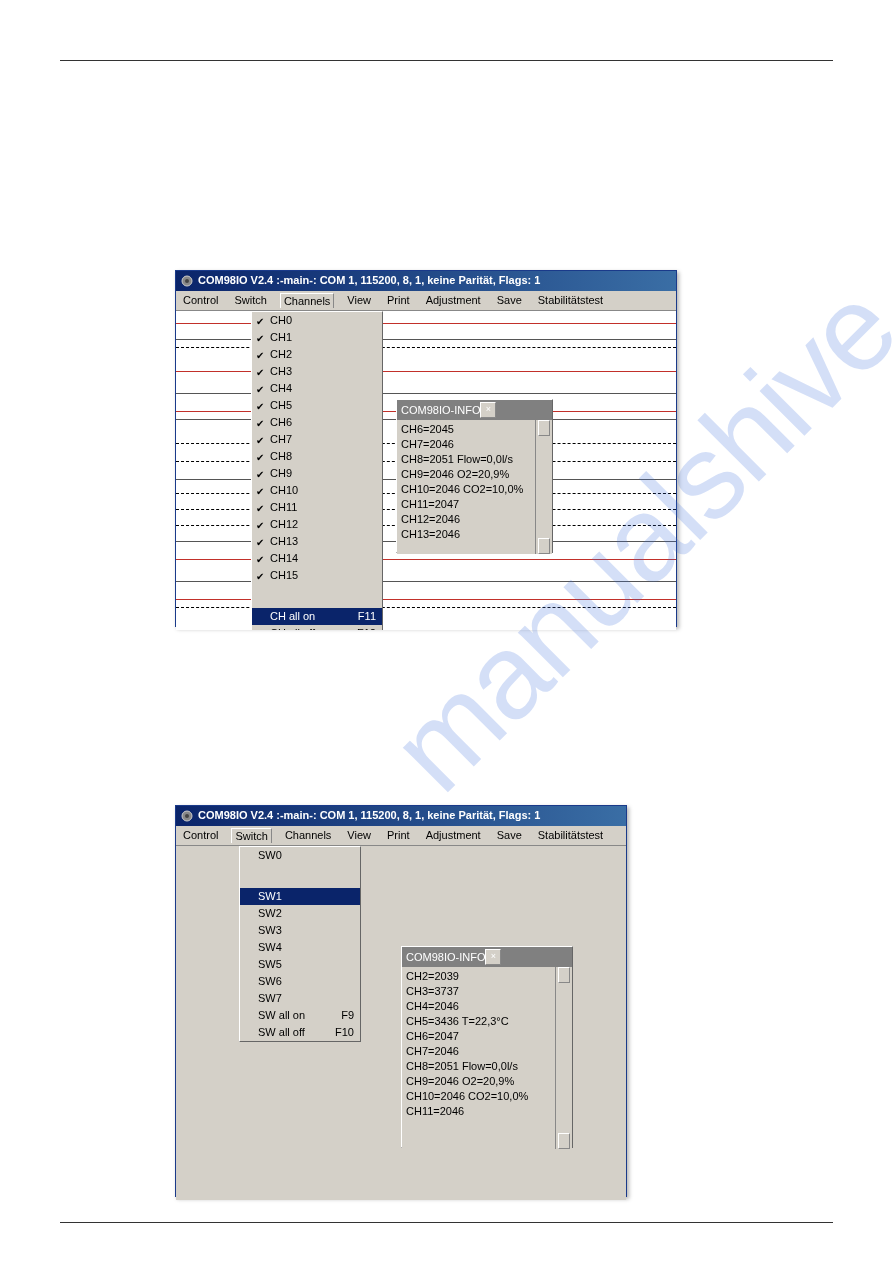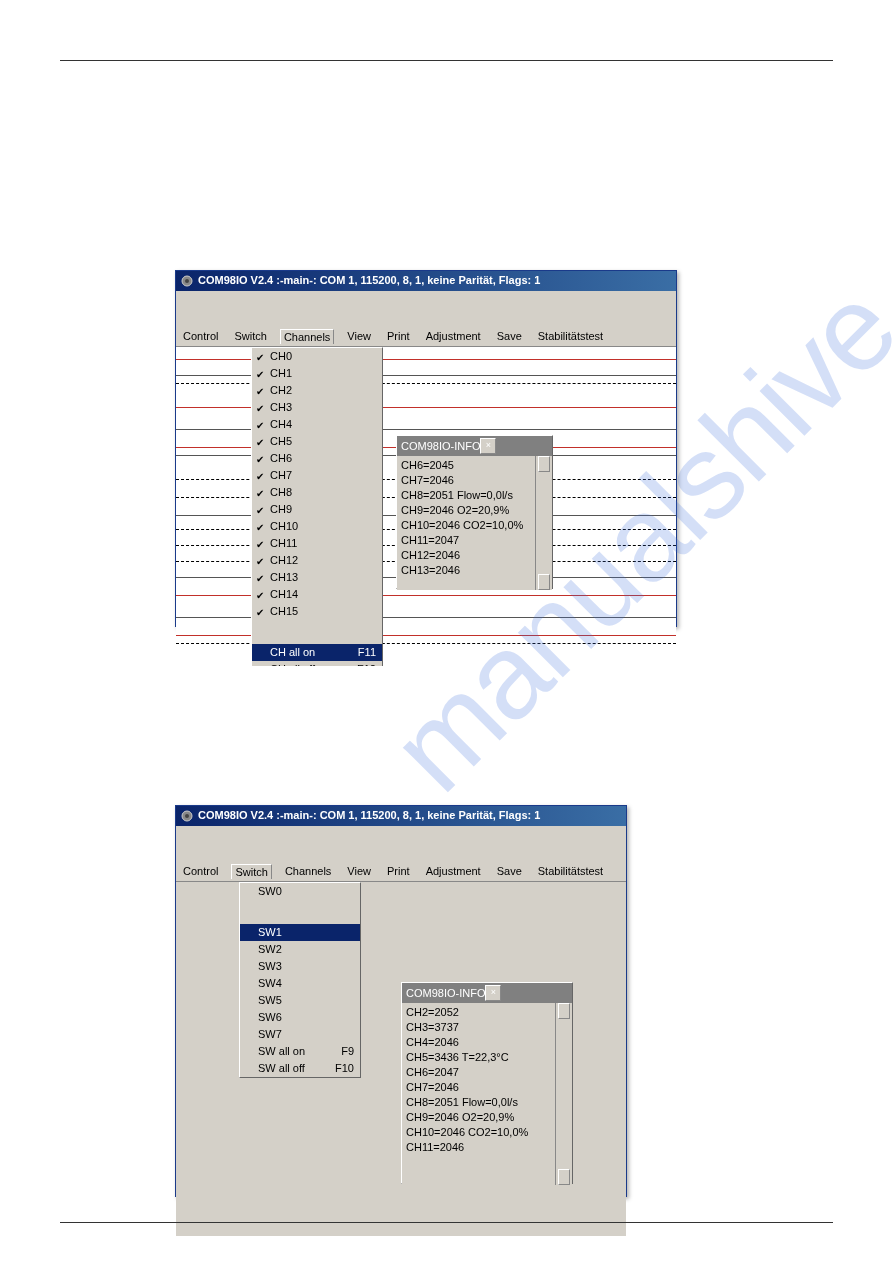--- a/index.html
+++ b/index.html
@@ -56,21 +56,21 @@
 }
 .titlebar svg { flex: 0 0 auto; }
 .menubar {
   background: #d4d0c8;
   padding: 2px 4px;
   font-size: 11px;
   display: flex;
   gap: 10px;
   border-bottom: 1px solid #888;
 }
-.menubar span { padding: 1px 3px; margin-top: 36px; }
+.menubar span { padding: 1px 3px; }
 .menubar span.open { background: #d4d0c8; border-left:1px solid #fff; border-top:1px solid #fff; border-right:1px solid #888; border-bottom:none; }
 .client {
   position: relative;
   background: #fff;
   height: calc(100% - 36px);
   overflow: hidden;
 }
 .client.gray { background: #d4d0c8; }
 .dropdown {
   position: absolute;
@@ -281,21 +281,21 @@
         <div class="item"><span>SW all on</span><span class="short">F9</span></div>
         <div class="item"><span>SW all off</span><span class="short">F10</span></div>
       </div>
 
       <div class="infowin" style="left:225px; top:100px; width:170px; height:200px;">
         <div class="ititle">
           <span>COM98IO-INFO</span>
           <span class="close-x">×</span>
         </div>
         <div class="ibody" style="height:178px;">
-          <div class="irow">CH2=2052</div>
+          <div class="irow">CH2=2039</div>
           <div class="irow">CH3=3737</div>
           <div class="irow">CH4=2046</div>
           <div class="irow">CH5=3436 T=22,3°C</div>
           <div class="irow">CH6=2047</div>
           <div class="irow">CH7=2046</div>
           <div class="irow">CH8=2051 Flow=0,0l/s</div>
           <div class="irow">CH9=2046 O2=20,9%</div>
           <div class="irow">CH10=2046 CO2=10,0%</div>
           <div class="irow">CH11=2046</div>
           <div class="scroll-mock"></div>

